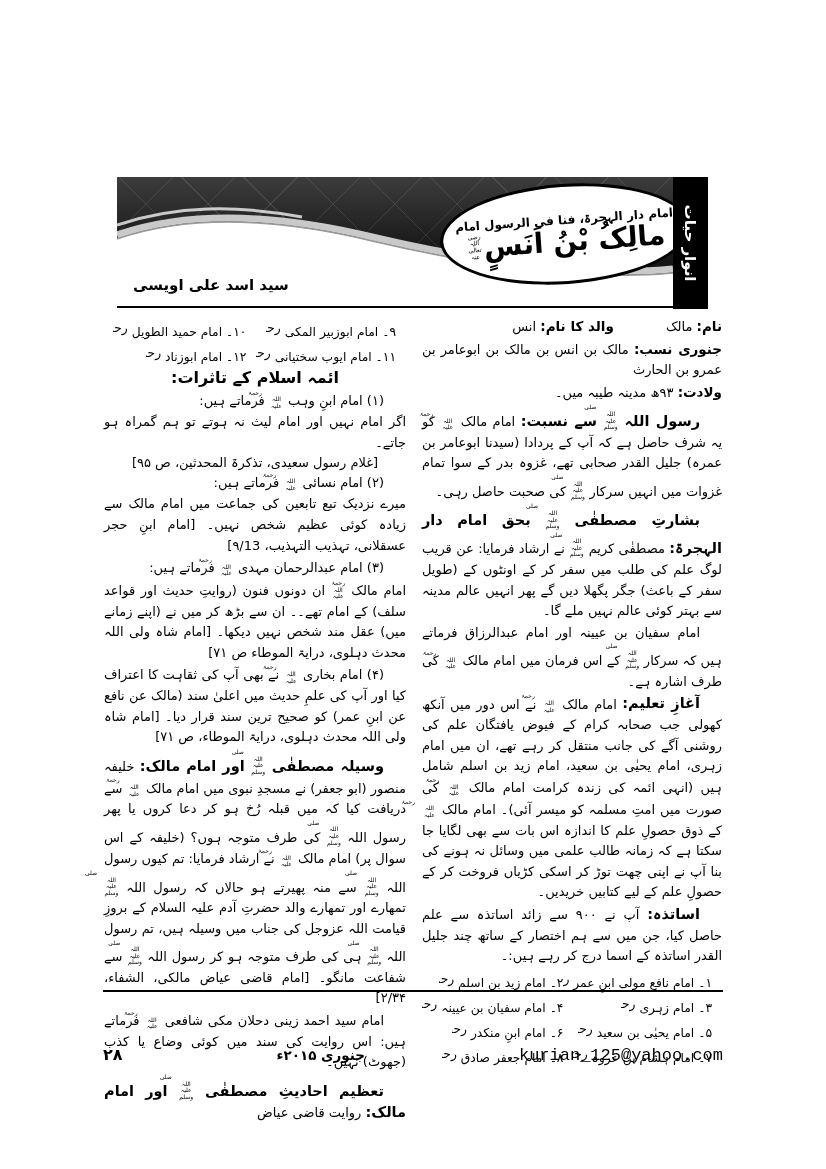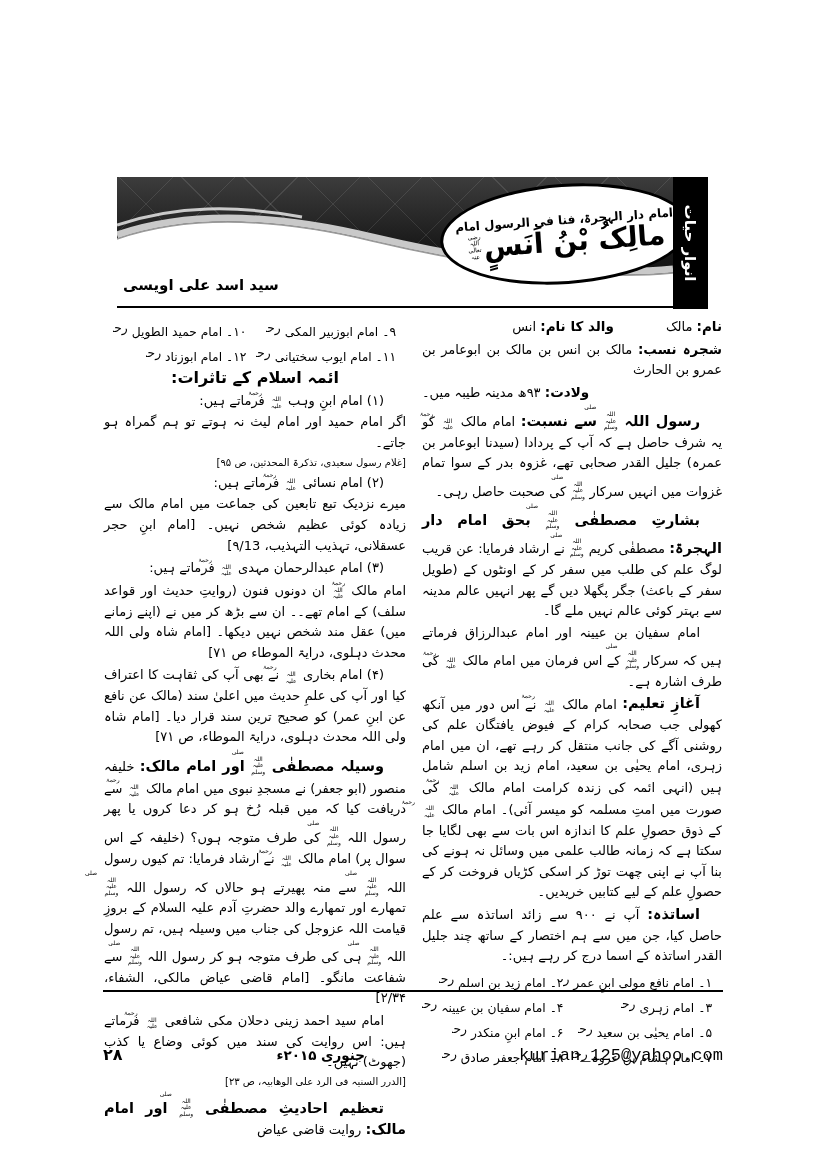--- a/index.html
+++ b/index.html
@@ -18,35 +18,35 @@
              display:flex;flex-direction:column;align-items:center;justify-content:center;
              gap:1px;direction:rtl;text-align:center;box-sizing:border-box;}
   .medallion .l1{font-size:12px;font-weight:bold;white-space:nowrap;}
   .medallion .l2{font-size:28px;font-weight:bold;line-height:1;white-space:nowrap;}
   .mhon{display:inline-block;width:18px;font-size:6px;line-height:1.1;font-weight:normal;
         vertical-align:-2px;white-space:normal;}
   .sidebar-tab{position:absolute;left:673px;top:177px;width:35px;height:132px;background:#000;
                display:flex;align-items:center;justify-content:center;}
   .sidebar-tab span{transform:rotate(90deg);color:#fff;font-weight:bold;font-size:15px;
                     white-space:nowrap;letter-spacing:2px;}
-  .author{position:absolute;left:123px;top:276px;font-size:15px;font-weight:bold;direction:rtl;}
+  .author{position:absolute;left:133px;top:276px;font-size:15px;font-weight:bold;direction:rtl;}
   .header-rule{position:absolute;left:117px;top:306px;width:591px;height:2px;background:#000;}
 
   
   .col{position:absolute;top:316px;font-size:13px;line-height:20.6px;text-align:justify;direction:rtl;}
   .col-first{left:422px;width:300px;}
   .col-second{left:104px;width:302px;}
   .col p{margin:0 0 1px 0;}
   .lbl{font-size:13.5px;}
   .h{font-size:14.5px;}
   .h2{font-size:16px;font-weight:bold;text-align:center;margin:2px 0 1px 0;}
   .indent{text-indent:22px;}
-  .center{text-align:left;}
+  .center{text-align:right;}
   .name-line{display:flex;gap:52px;}
-  .cite{font-size:10px;line-height:16px;margin:1px 0 3px 0;text-align:right;}
+  .cite{font-size:13px;line-height:16px;margin:1px 0 3px 0;text-align:center;}
   .tlist{display:grid;grid-template-columns:1.05fr 1fr;padding-right:10px;margin-top:2px;}
   .tlist span{white-space:nowrap;font-size:12.3px;line-height:21px;overflow:hidden;}
   .hon{display:inline-block;width:15px;font-size:6px;line-height:1.1;text-align:center;
        vertical-align:-3px;font-weight:normal;}
 
   
   .footer-rule{position:absolute;left:103px;top:990px;width:620px;height:2px;background:#000;}
   .footer{position:absolute;left:103px;top:999px;width:620px;display:flex;direction:ltr;
           justify-content:space-between;align-items:baseline;}
   .footer .pageno{font-size:16px;font-weight:bold;}
@@ -76,21 +76,21 @@
   </div>
 
   <div class="author">سید اسد علی اویسی</div>
   <div class="header-rule"></div>
 
   <section class="col col-first">
     <p class="name-line">
       <span><b class="lbl">نام:</b> <span>مالک</span></span>
       <span><b class="lbl">والد کا نام:</b> <span>انس</span></span>
     </p>
-    <p><b class="lbl">شجرہ نسب:</b> <span>مالک بن انس بن مالک بن ابوعامر بن عمرو بن الحارث</span></p>
+    <p><b class="lbl">جنوری نسب:</b> <span>مالک بن انس بن مالک بن ابوعامر بن عمرو بن الحارث</span></p>
     <p class="center"><b class="lbl">ولادت:</b> <span>۹۳ھ مدینہ طیبہ میں۔</span></p>
 
     <p class="indent"><b class="h">رسول اللہ <span class="hon">صلی اللہ علیہ وسلم</span> سے نسبت:</b> <span>امام مالک <span class="hon">رحمۃ اللہ علیہ</span> کو یہ شرف حاصل ہے کہ آپ کے پردادا (سیدنا ابوعامر بن عمرہ) جلیل القدر صحابی تھے، غزوہ بدر کے سوا تمام غزوات میں انہیں سرکار <span class="hon">صلی اللہ علیہ وسلم</span> کی صحبت حاصل رہی۔</span></p>
 
     <p class="indent"><b class="h">بشارتِ مصطفٰی <span class="hon">صلی اللہ علیہ وسلم</span> بحق امام دار الہجرۃ:</b> <span>مصطفٰی کریم <span class="hon">صلی اللہ علیہ وسلم</span> نے ارشاد فرمایا: عن قریب لوگ علم کی طلب میں سفر کر کے اونٹوں کے (طویل سفر کے باعث) جگر پگھلا دیں گے پھر انہیں عالم مدینہ سے بہتر کوئی عالم نہیں ملے گا۔</span></p>
     <p class="indent">امام سفیان بن عیینہ اور امام عبدالرزاق فرماتے ہیں کہ سرکار <span class="hon">صلی اللہ علیہ وسلم</span> کے اس فرمان میں امام مالک <span class="hon">رحمۃ اللہ علیہ</span> کی طرف اشارہ ہے۔</p>
 
     <p class="indent"><b class="h">آغازِ تعلیم:</b> <span>امام مالک <span class="hon">رحمۃ اللہ علیہ</span> نے اس دور میں آنکھ کھولی جب صحابہ کرام کے فیوض یافتگان علم کی روشنی آگے کی جانب منتقل کر رہے تھے، ان میں امام زہری، امام یحیٰی بن سعید، امام زید بن اسلم شامل ہیں (انہی ائمہ کی زندہ کرامت امام مالک <span class="hon">رحمۃ اللہ علیہ</span> کی صورت میں امتِ مسلمہ کو میسر آئی)۔ امام مالک <span class="hon">رحمۃ اللہ علیہ</span> کے ذوق حصولِ علم کا اندازہ اس بات سے بھی لگایا جا سکتا ہے کہ زمانہ طالب علمی میں وسائل نہ ہونے کی بنا آپ نے اپنی چھت توڑ کر اسکی کڑیاں فروخت کر کے حصولِ علم کے لیے کتابیں خریدیں۔</span></p>
 
     <p class="indent"><b class="h">اساتذہ:</b> <span>آپ نے ۹۰۰ سے زائد اساتذہ سے علم حاصل کیا، جن میں سے ہم اختصار کے ساتھ چند جلیل القدر اساتذہ کے اسما درج کر رہے ہیں:۔</span></p>
@@ -111,35 +111,34 @@
     <div class="tlist">
       <span>۹۔ امام ابوزبیر المکی <span class="hon">رحمۃ اللہ علیہ</span></span>
       <span>۱۰۔ امام حمید الطویل <span class="hon">رحمۃ اللہ علیہ</span></span>
       <span>۱۱۔ امام ایوب سختیانی <span class="hon">رحمۃ اللہ علیہ</span></span>
       <span>۱۲۔ امام ابوزناد <span class="hon">رحمۃ اللہ علیہ</span></span>
     </div>
 
     <p class="h2">ائمہ اسلام کے تاثرات:</p>
 
     <p class="indent">(۱) امام ابنِ وہب <span class="hon">رحمۃ اللہ علیہ</span> فرماتے ہیں:</p>
-    <p>اگر امام حمید اور امام لیث نہ ہوتے تو ہم گمراہ ہو جاتے۔</p>
+    <p>اگر امام نہیں اور امام لیث نہ ہوتے تو ہم گمراہ ہو جاتے۔</p>
     <p class="cite">[غلام رسول سعیدی، تذکرۃ المحدثین، ص ۹۵]</p>
 
     <p class="indent">(۲) امام نسائی <span class="hon">رحمۃ اللہ علیہ</span> فرماتے ہیں:</p>
     <p>میرے نزدیک تبع تابعین کی جماعت میں امام مالک سے زیادہ کوئی عظیم شخص نہیں۔ [امام ابنِ حجر عسقلانی، تہذیب التہذیب، ۹/13]</p>
 
     <p class="indent">(۳) امام عبدالرحمان مہدی <span class="hon">رحمۃ اللہ علیہ</span> فرماتے ہیں:</p>
     <p>امام مالک <span class="hon">رحمۃ اللہ علیہ</span> ان دونوں فنون (روایتِ حدیث اور قواعد سلف) کے امام تھے۔۔ ان سے بڑھ کر میں نے (اپنے زمانے میں) عقل مند شخص نہیں دیکھا۔ [امام شاہ ولی اللہ محدث دہلوی، درایۃ الموطاء ص ۷۱]</p>
 
     <p class="indent">(۴) امام بخاری <span class="hon">رحمۃ اللہ علیہ</span> نے بھی آپ کی ثقاہت کا اعتراف کیا اور آپ کی علمِ حدیث میں اعلیٰ سند (مالک عن نافع عن ابنِ عمر) کو صحیح ترین سند قرار دیا۔ [امام شاہ ولی اللہ محدث دہلوی، درایۃ الموطاء، ص ۷۱]</p>
 
     <p class="indent"><b class="h">وسیلہ مصطفٰی <span class="hon">صلی اللہ علیہ وسلم</span> اور امام مالک:</b> <span>خلیفہ منصور (ابو جعفر) نے مسجدِ نبوی میں امام مالک <span class="hon">رحمۃ اللہ علیہ</span> سے دریافت کیا کہ میں قبلہ رُخ ہو کر دعا کروں یا پھر رسول اللہ <span class="hon">صلی اللہ علیہ وسلم</span> کی طرف متوجہ ہوں؟ (خلیفہ کے اس سوال پر) امام مالک <span class="hon">رحمۃ اللہ علیہ</span> نے ارشاد فرمایا: تم کیوں رسول اللہ <span class="hon">صلی اللہ علیہ وسلم</span> سے منہ پھیرتے ہو حالاں کہ رسول اللہ <span class="hon">صلی اللہ علیہ وسلم</span> تمھارے اور تمھارے والد حضرتِ آدم علیہ السلام کے بروزِ قیامت اللہ عزوجل کی جناب میں وسیلہ ہیں، تم رسول اللہ <span class="hon">صلی اللہ علیہ وسلم</span> ہی کی طرف متوجہ ہو کر رسول اللہ <span class="hon">صلی اللہ علیہ وسلم</span> سے شفاعت مانگو۔ [امام قاضی عیاض مالکی، الشفاء، ۲/۳۴]</span></p>
 
     <p class="indent">امام سید احمد زینی دحلان مکی شافعی <span class="hon">رحمۃ اللہ علیہ</span> فرماتے ہیں: اس روایت کی سند میں کوئی وضاع یا کذب (جھوٹ) نہیں۔</p>
-    <p class="cite">[الدرر السنیہ فی الرد علی الوھابیہ، ص ۲۳]</p>
 
     <p class="indent"><b class="h">تعظیم احادیثِ مصطفٰی <span class="hon">صلی اللہ علیہ وسلم</span> اور امام مالک:</b> <span>روایت قاضی عیاض</span></p>
   </section>
 
   <div class="footer-rule"></div>
   <div class="footer">
     <span class="pageno">۲۸</span>
     <span class="date">جنوری ۲۰۱۵ء</span>
     <span class="email">kurian_125@yahoo.com</span>
   </div>

